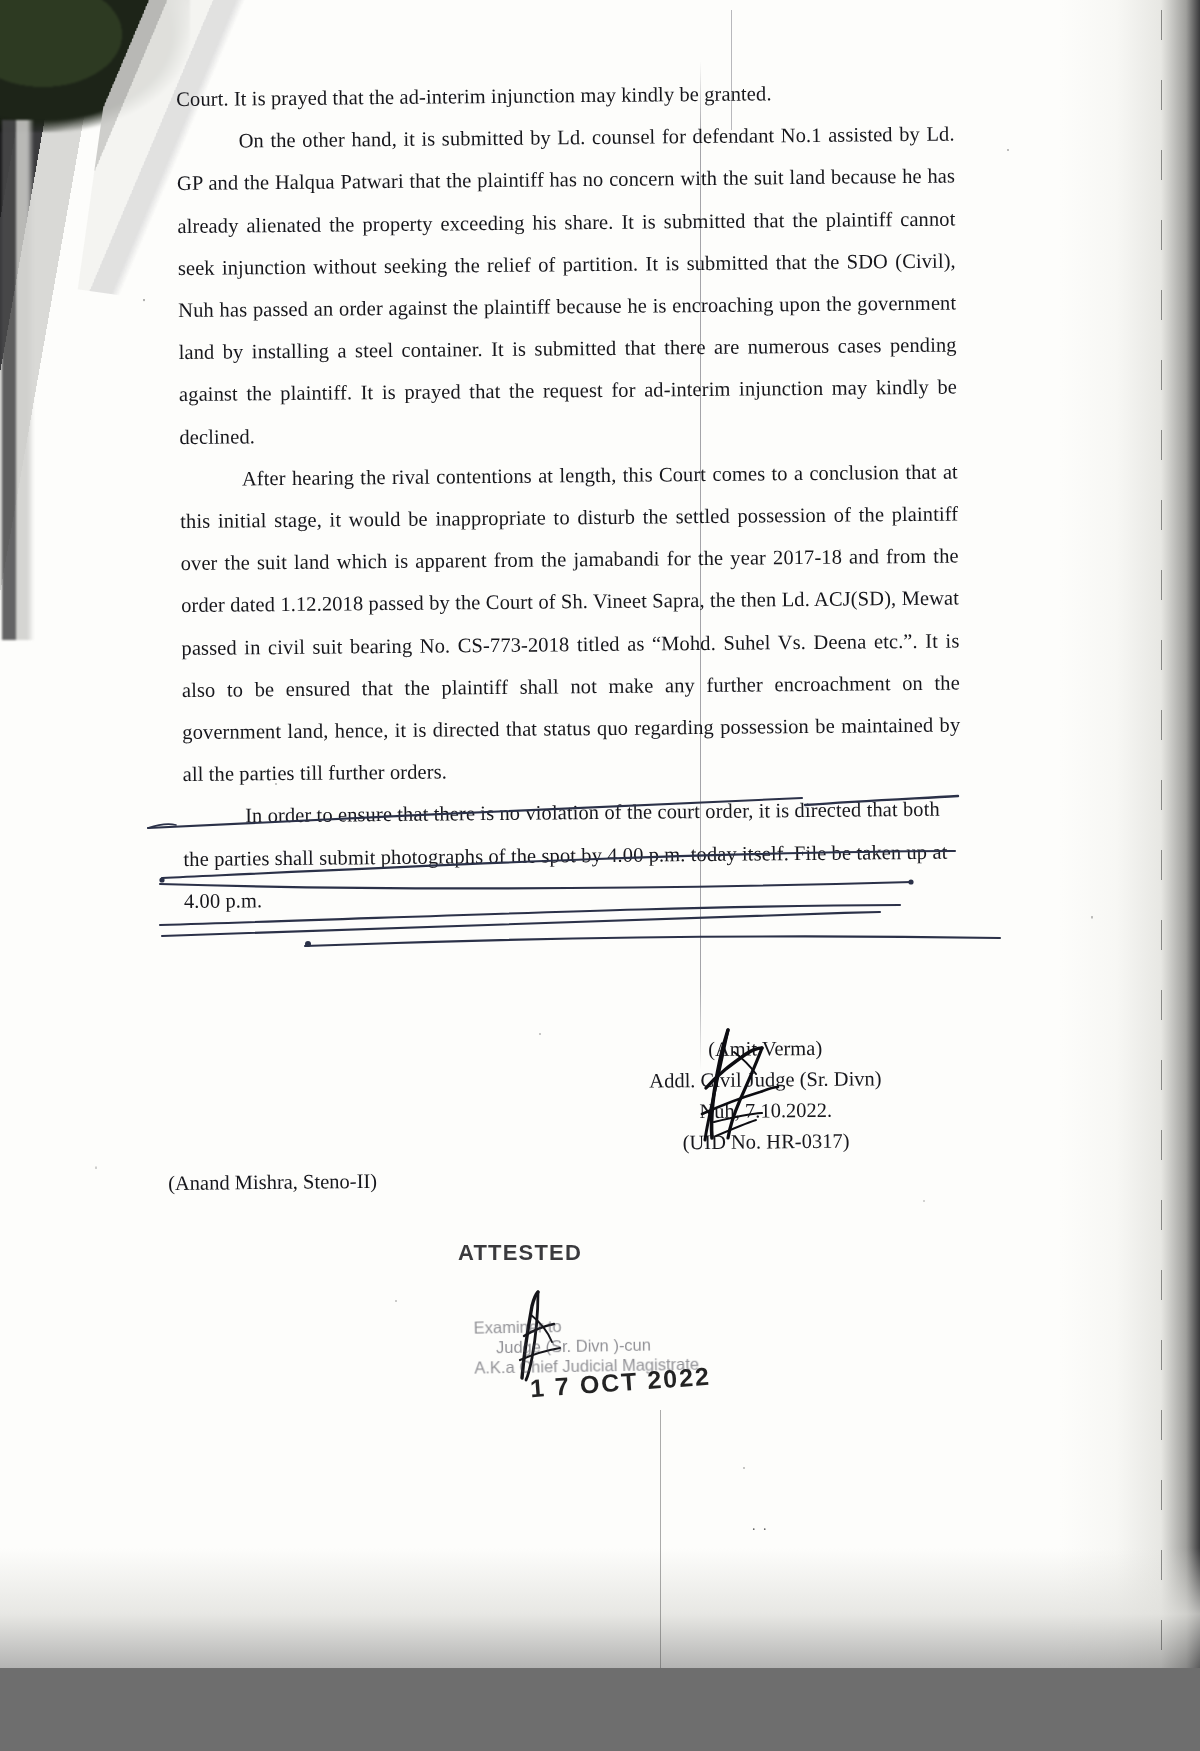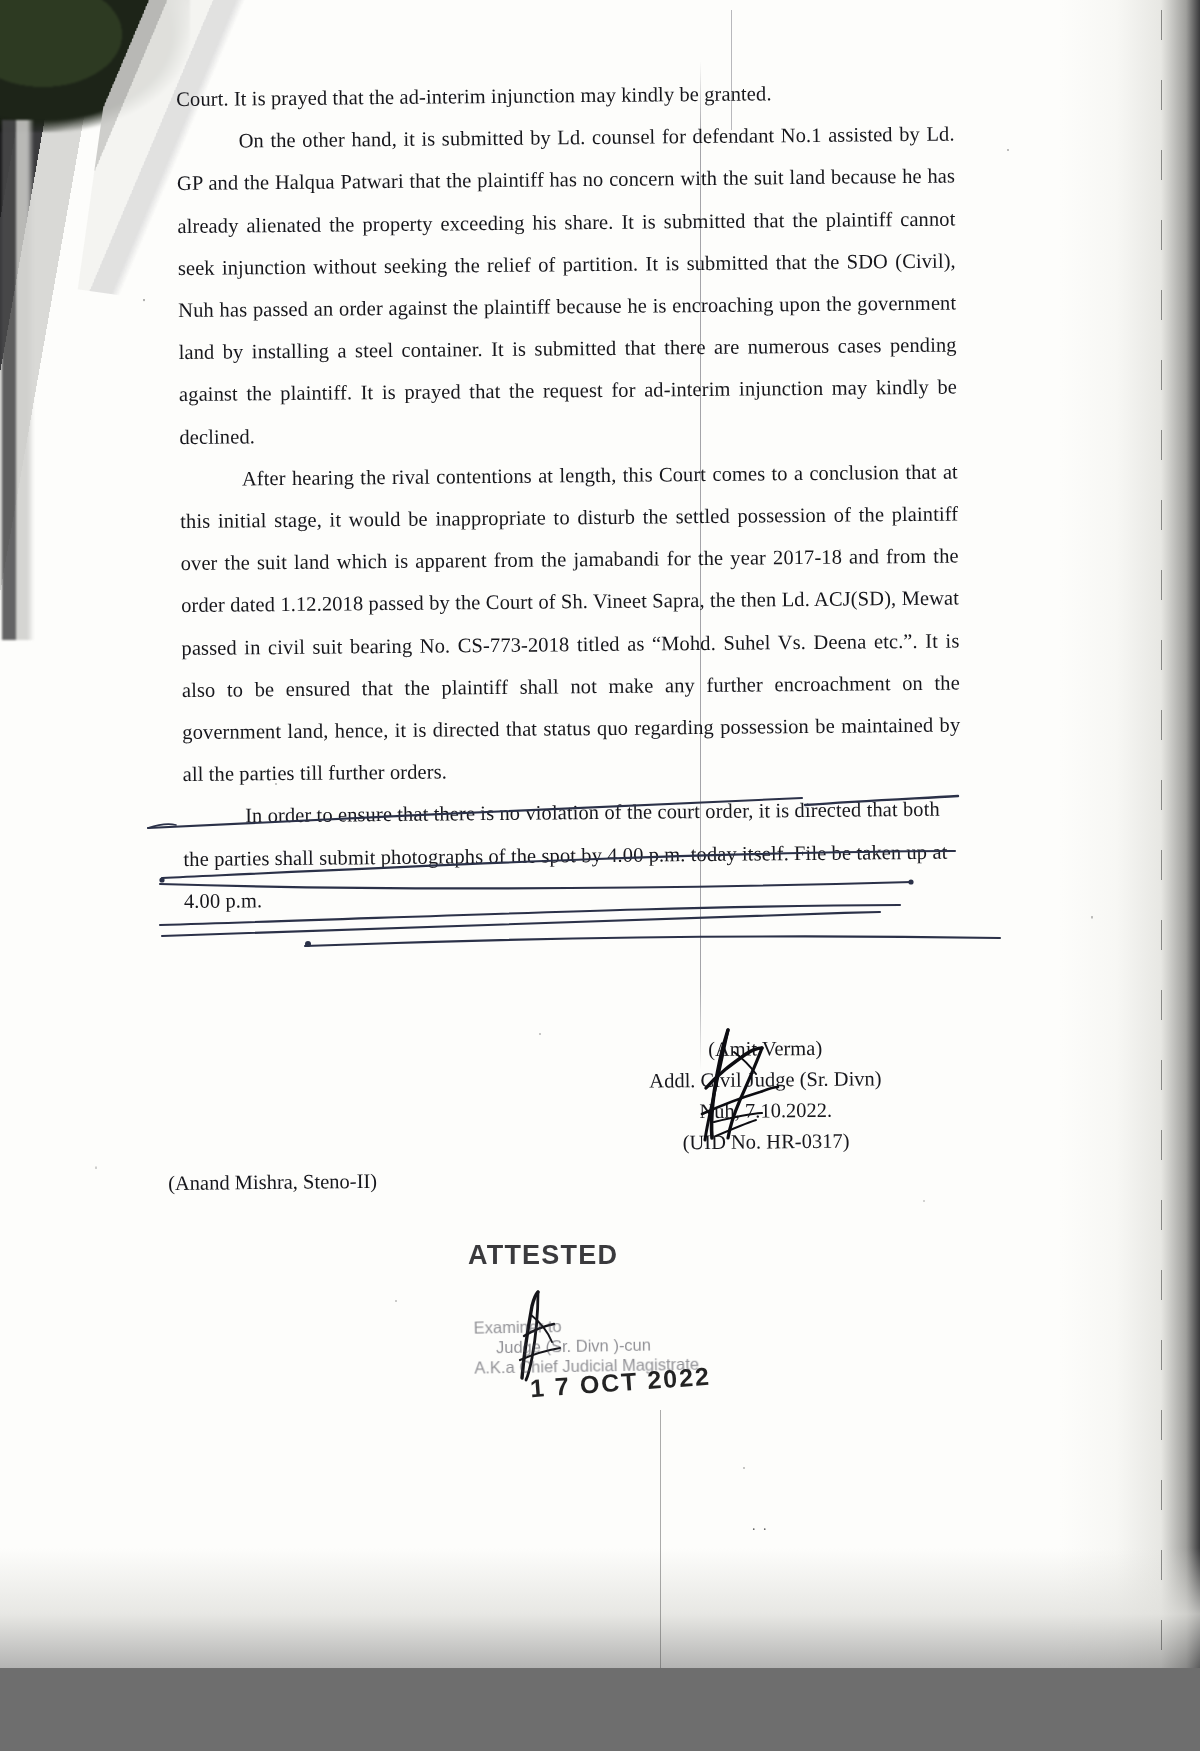--- a/index.html
+++ b/index.html
@@ -143,24 +143,24 @@
     left: 672px;
     top: 1018px;
     width: 120px;
     height: 130px;
     pointer-events: none;
   }
 
   
   .attested {
     position: absolute;
-    left: 468px;
+    left: 458px;
     top: 1240px;
     font-family: "Liberation Sans", sans-serif;
-    font-size: 27px;
+    font-size: 22px;
     letter-spacing: 1.2px;
     font-weight: 700;
     color: #1b1b1f;
     opacity: .86;
   }
   .stamp {
     position: absolute;
     left: 474px;
     top: 1315px;
     width: 300px;

